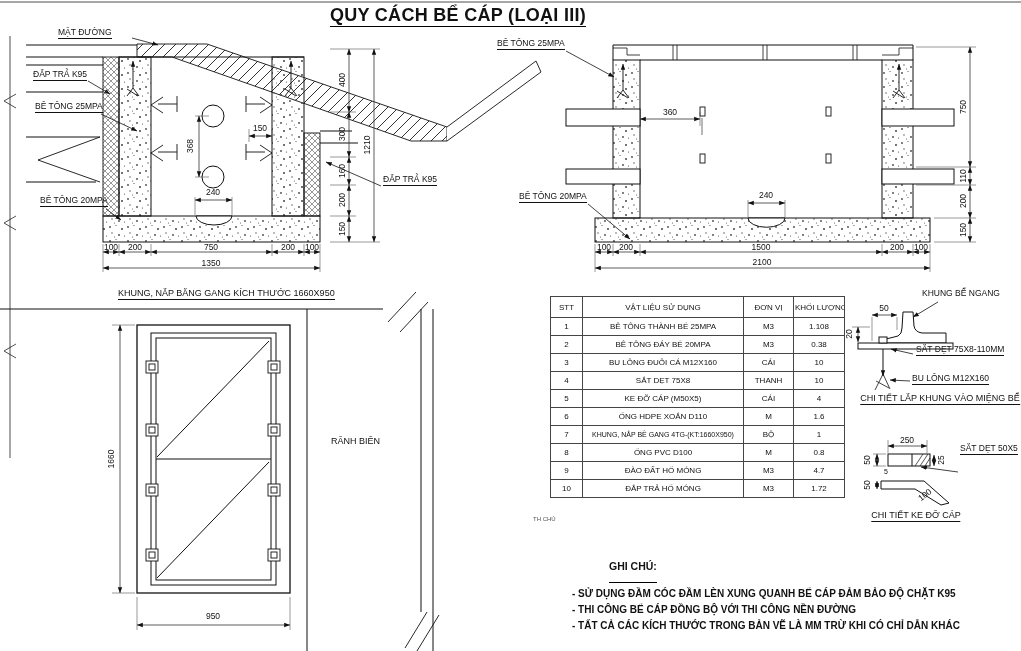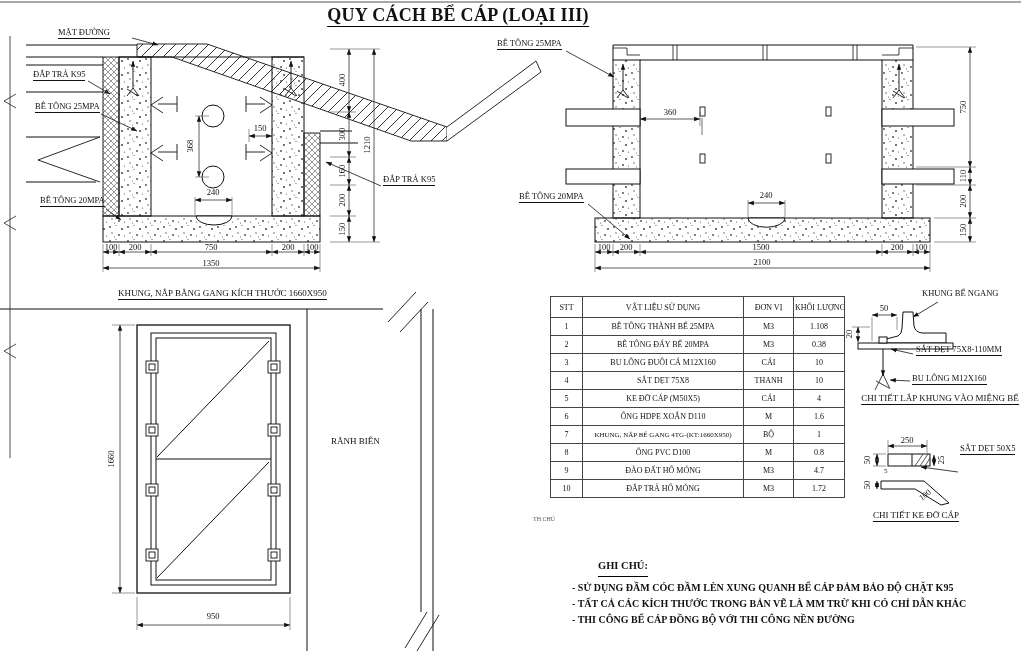--- a/index.html
+++ b/index.html
@@ -1,37 +1,37 @@
 <!DOCTYPE html>
 <html><head>
 <meta charset="utf-8">
 <style>
   html,body{margin:0;padding:0;background:#fff;}
   #sheet{position:relative;width:1021px;height:651px;background:#fff;overflow:hidden;
-         font-family:Liberation Serif, serif;color:#111;}
+         font-family:Liberation Sans, sans-serif;color:#111;}
   #sheet svg{position:absolute;left:0;top:0;}
   .t{position:absolute;font-size:8.5px;line-height:1;white-space:nowrap;color:#111;}
   .ctr{transform:translateX(-50%);}
   .rot{transform:translate(-50%,-50%) rotate(-90deg);}
   .rot45{transform:translate(-50%,-50%) rotate(-38deg);}
   .ul{border-bottom:1px solid #111;padding-bottom:1px;}
   .ttl{font-size:18px;font-weight:bold;letter-spacing:.3px;border-bottom:1.6px solid #000;padding-bottom:2px;}
   .cap{font-size:9px;}
   .tiny{font-size:6px;opacity:.75;}
   .mtwrap{position:absolute;left:550px;top:296px;width:282px;}
   .mtitle{display:block;text-align:center;font-size:8.5px;margin:0 auto 4px auto;width:auto;}
   .mtitle span{border-bottom:1px solid #111;padding-bottom:1px;}
   table.mt{border-collapse:collapse;table-layout:fixed;width:282px;font-size:8px;padding-left:43px;}
   table.mt td,table.mt th{border:1px solid #444;text-align:center;padding:0 1px;overflow:hidden;
       white-space:nowrap;font-weight:normal;height:17px;}
   table.mt thead th{height:20px;font-size:8px;}
   .c0{width:29px}.c1{width:158px}.c2{width:47px}.c3{width:48px}
   .notes{position:absolute;left:572px;top:558px;font-size:10px;font-weight:bold;line-height:16px;}
-  .notes .nh{display:inline-block;margin-left:26px;font-size:10.5px;border-bottom:1.2px solid #000;
-      padding-bottom:2px;margin-bottom:3px;}
+  .notes .nh{display:inline-block;margin-left:37px;font-size:10.5px;border-bottom:1.2px solid #000;
+      padding-bottom:8px;margin-bottom:3px;}
   .notes div{white-space:nowrap;}
 </style>
 </head>
 <body>
 
 <div id="sheet">
 
 <svg width="1021" height="651" viewBox="0 0 1021 651">
   <defs>
     <pattern id="stip" width="18" height="14" patternUnits="userSpaceOnUse">
@@ -375,17 +375,17 @@
 <span class="t rot" style="left:941px;top:460px">25</span>
 <span class="t" style="left:884px;top:468px;font-size:7px">5</span>
 <span class="t rot" style="left:867px;top:485px">50</span>
 <span class="t rot45" style="left:925px;top:495px">100</span>
 <span class="t ul" style="left:960px;top:444px">SẮT DẸT 50X5</span>
 <span class="t cap ul ctr" style="left:916px;top:511px">CHI TIẾT KE ĐỠ CÁP</span>
 
 <div class="notes">
   <span class="nh">GHI CHÚ:</span>
   <div>- SỬ DỤNG ĐẦM CÓC ĐẦM LÈN XUNG QUANH BỂ CÁP ĐẢM BẢO ĐỘ CHẶT K95</div>
+  <div>- THI CÔNG BỂ CÁP ĐỒNG BỘ VỚI THI CÔNG NỀN ĐƯỜNG</div>
   <div>- TẤT CẢ CÁC KÍCH THƯỚC TRONG BẢN VẼ LÀ MM TRỪ KHI CÓ CHỈ DẪN KHÁC</div>
-  <div>- THI CÔNG BỂ CÁP ĐỒNG BỘ VỚI THI CÔNG NỀN ĐƯỜNG</div>
 </div>
 
 </div>
 
 </body></html>

